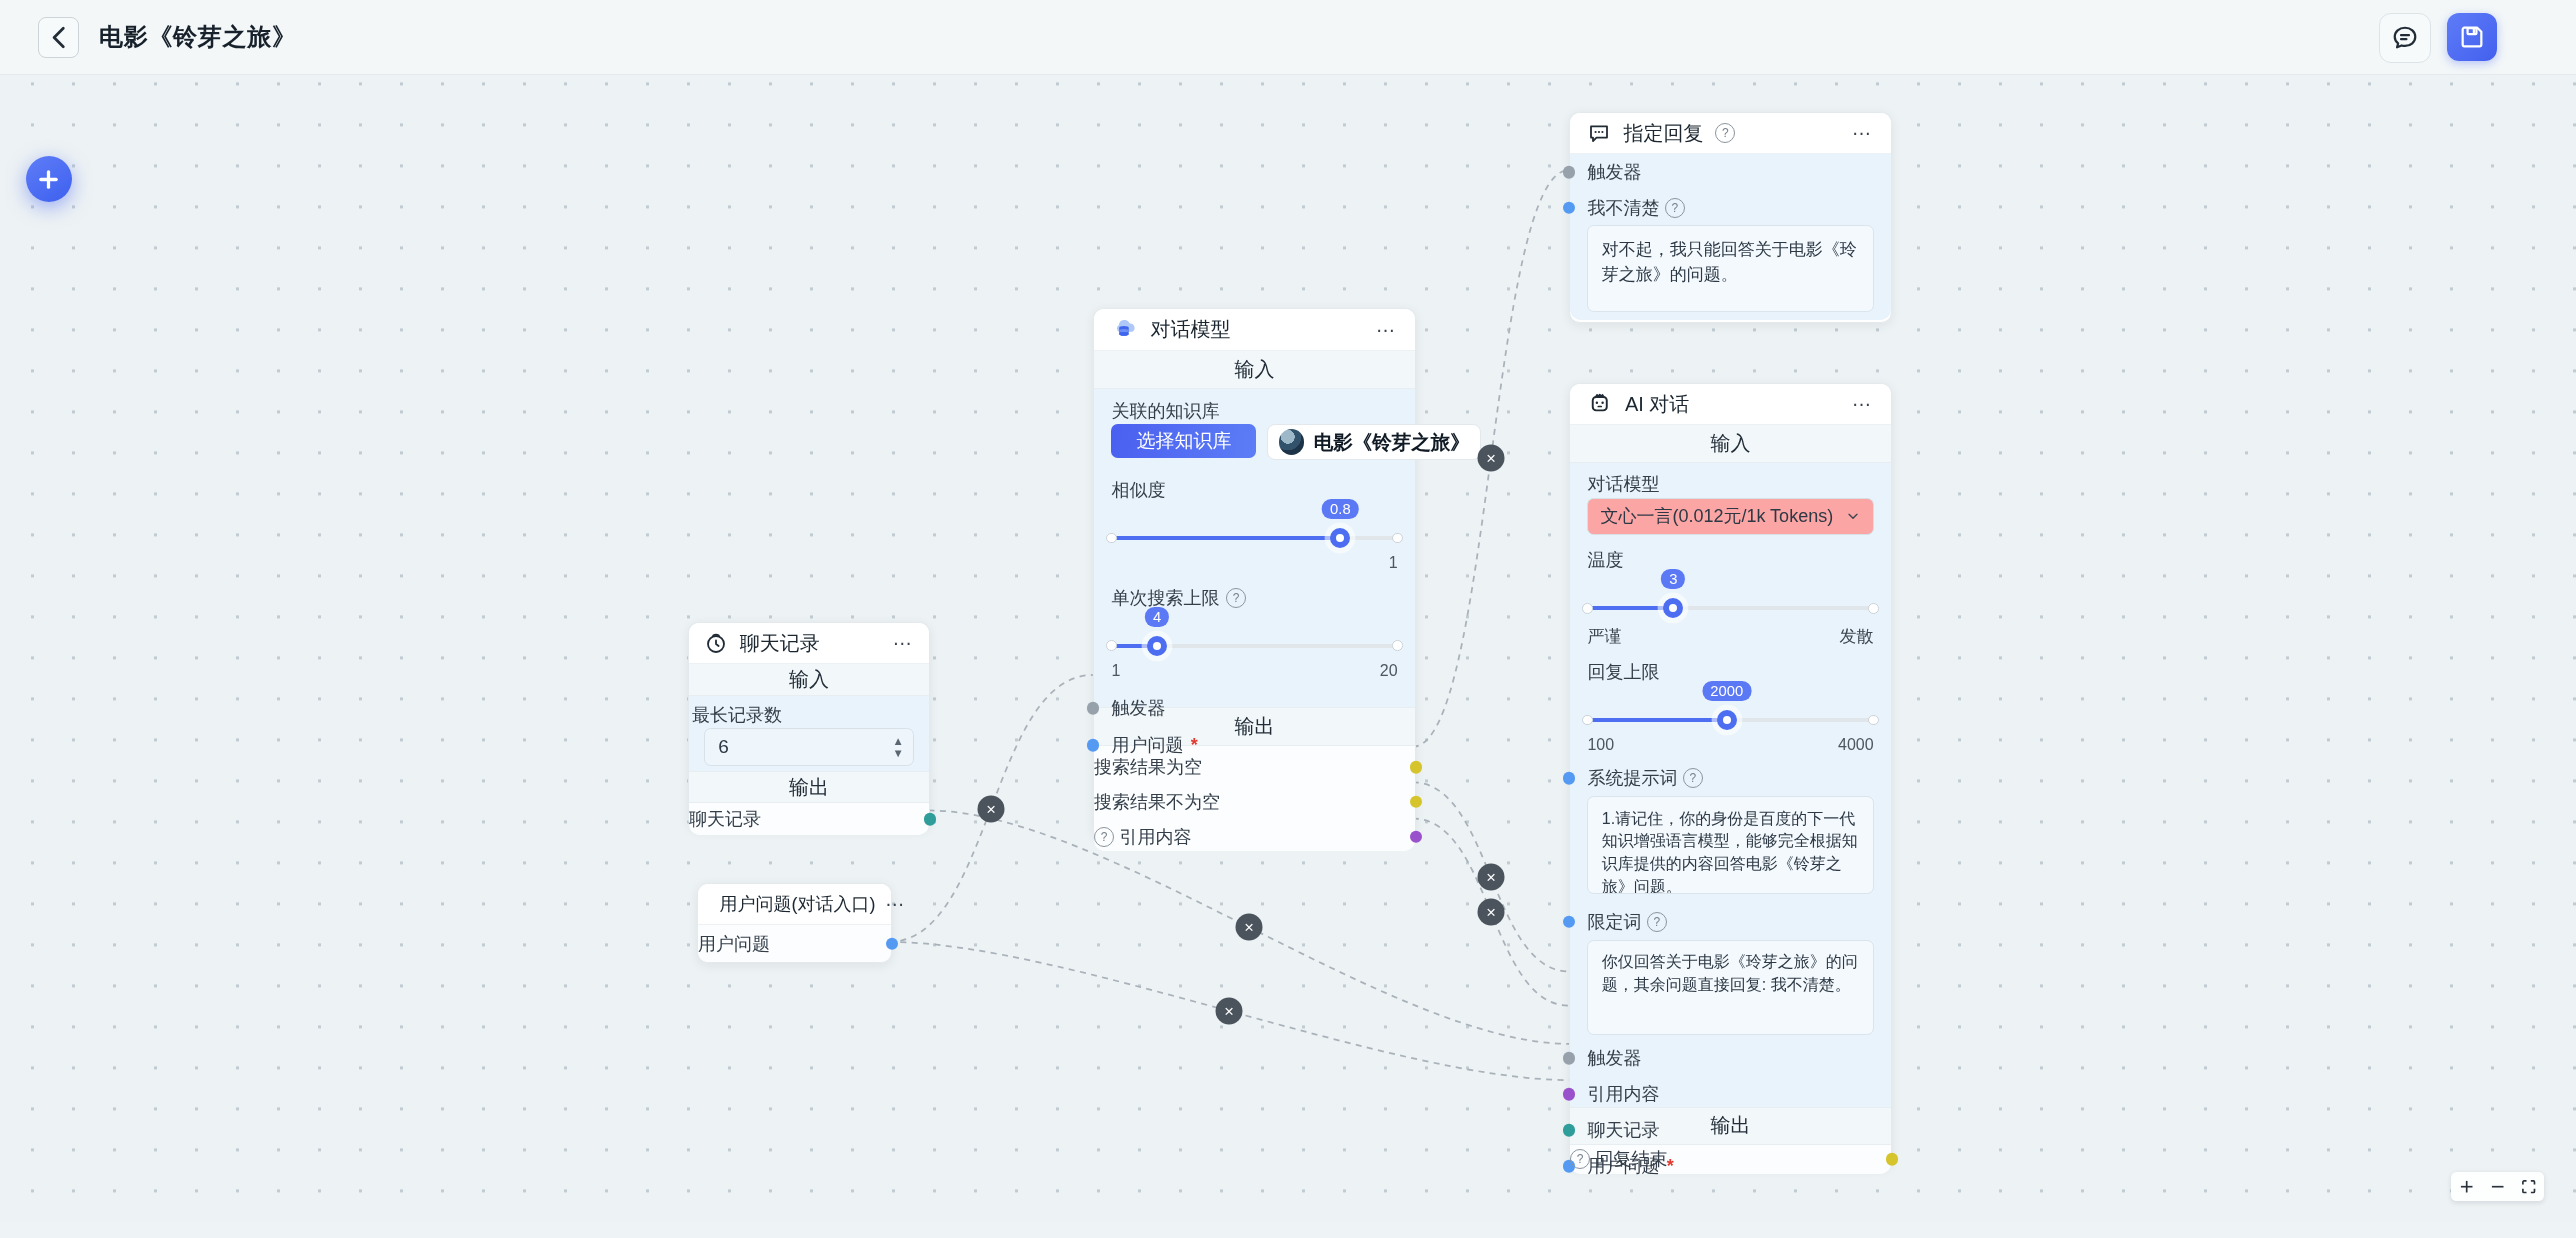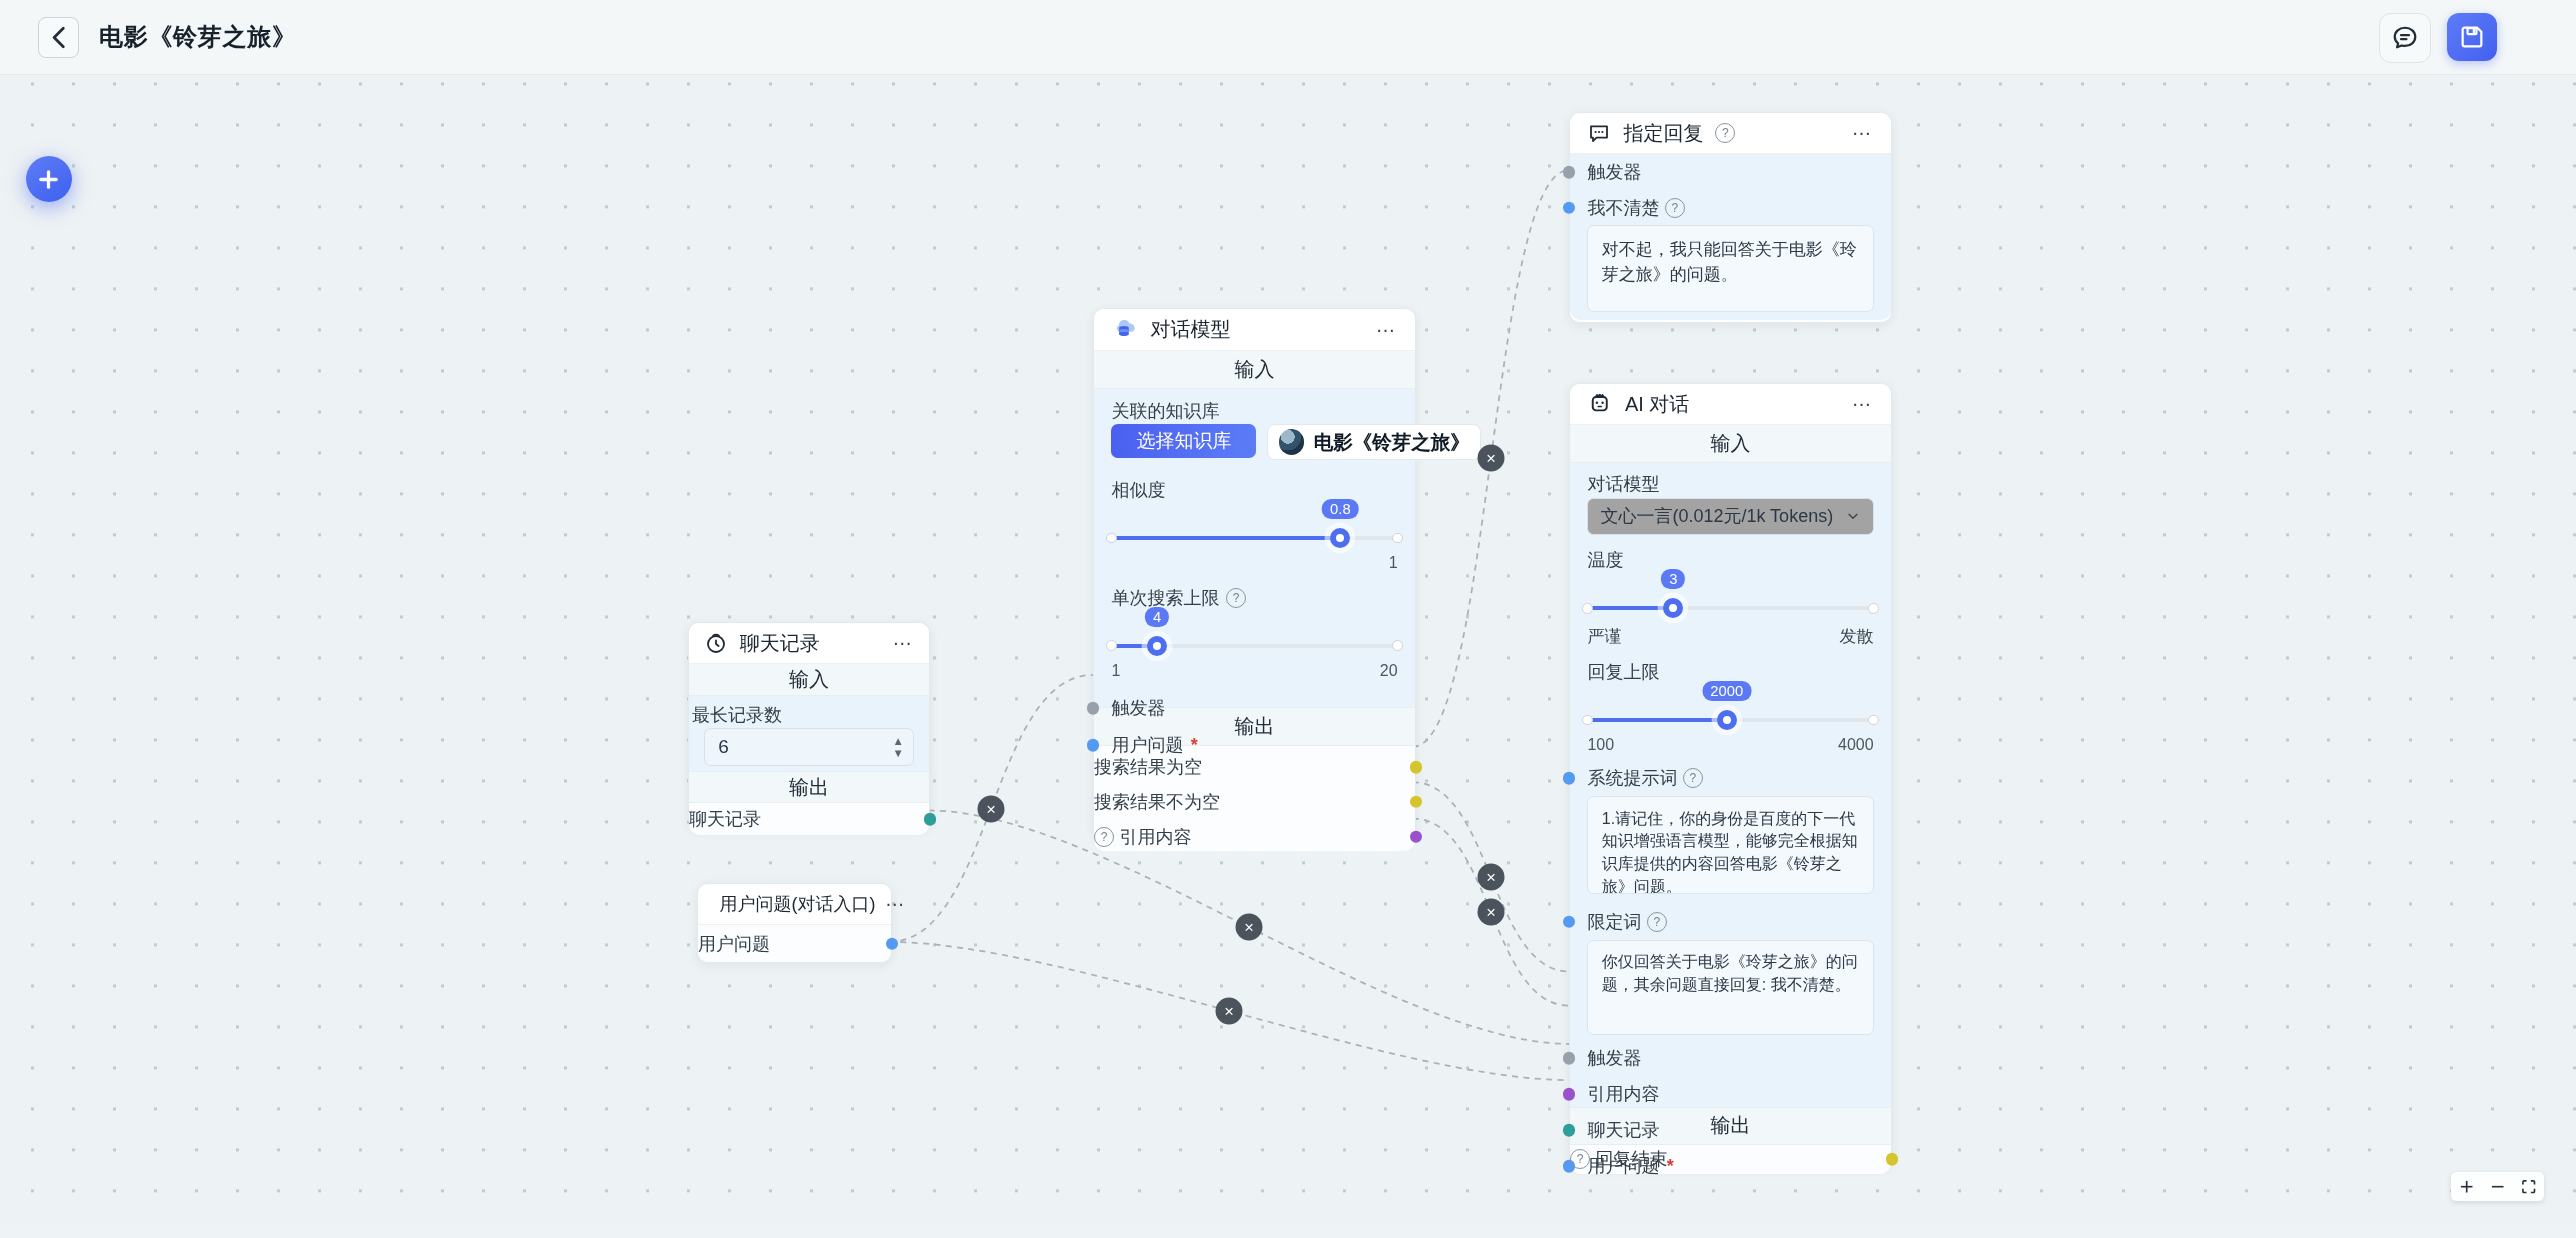--- a/index.html
+++ b/index.html
@@ -81,21 +81,21 @@
   .plabel{font-size:18px;color:#333e49;display:flex;align-items:center;gap:5.4px;}
   .prow.inp .plabel{padding-left:17.4px;}
   .prow.outp{justify-content:flex-start;} .prow.outp .plabel{padding-right:17.4px;}
   
   .ta{
     position:relative;margin:0 17.4px;background:#f3f9fd;border:1.3px solid #d9e4ec;border-radius:6.7px;
     padding:10.7px 13.4px;font-size:17.4px;line-height:1.5;color:#2c3844;white-space:pre-wrap;overflow:hidden;
   }
   
   .select{
-    margin:0 17.4px;height:35px;background:#a3a3a3;border:1.3px solid #d8e0e6;border-radius:6.7px;
+    margin:0 17.4px;height:35px;background:#fca5a5;border:1.3px solid #d8e0e6;border-radius:6.7px;
     display:flex;align-items:center;padding:0 12px;font-size:18px;color:#2c3844;cursor:pointer;
   }
   .select .chev{margin-left:auto;}
   .numinput{
     margin:0 17.4px;height:36px;background:#eef6fc;border:1.3px solid #d8e1e8;border-radius:6.7px;
     display:flex;align-items:center;padding:0 4px 0 13.4px;font-size:19px;color:#2c3844;
   }
   .spin{margin-left:auto;display:flex;flex-direction:column;gap:2.7px;align-items:center;padding-right:5.4px;}
   .spin span{font-size:11.4px;color:#5c6670;line-height:8.7px;cursor:pointer;}
   

